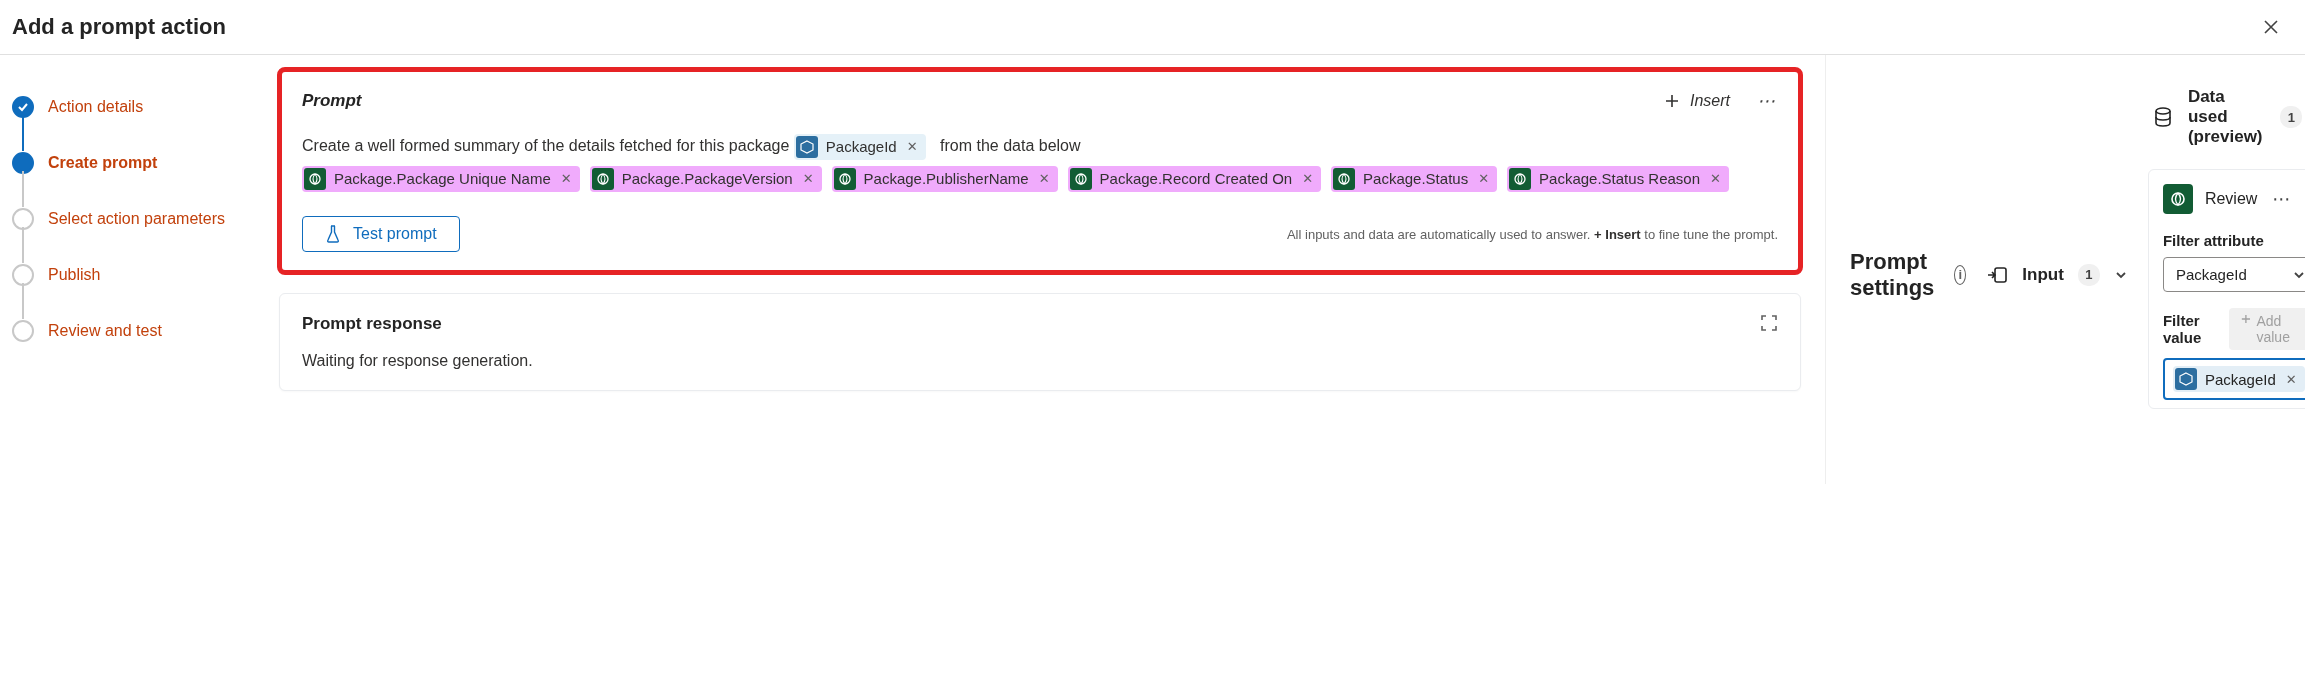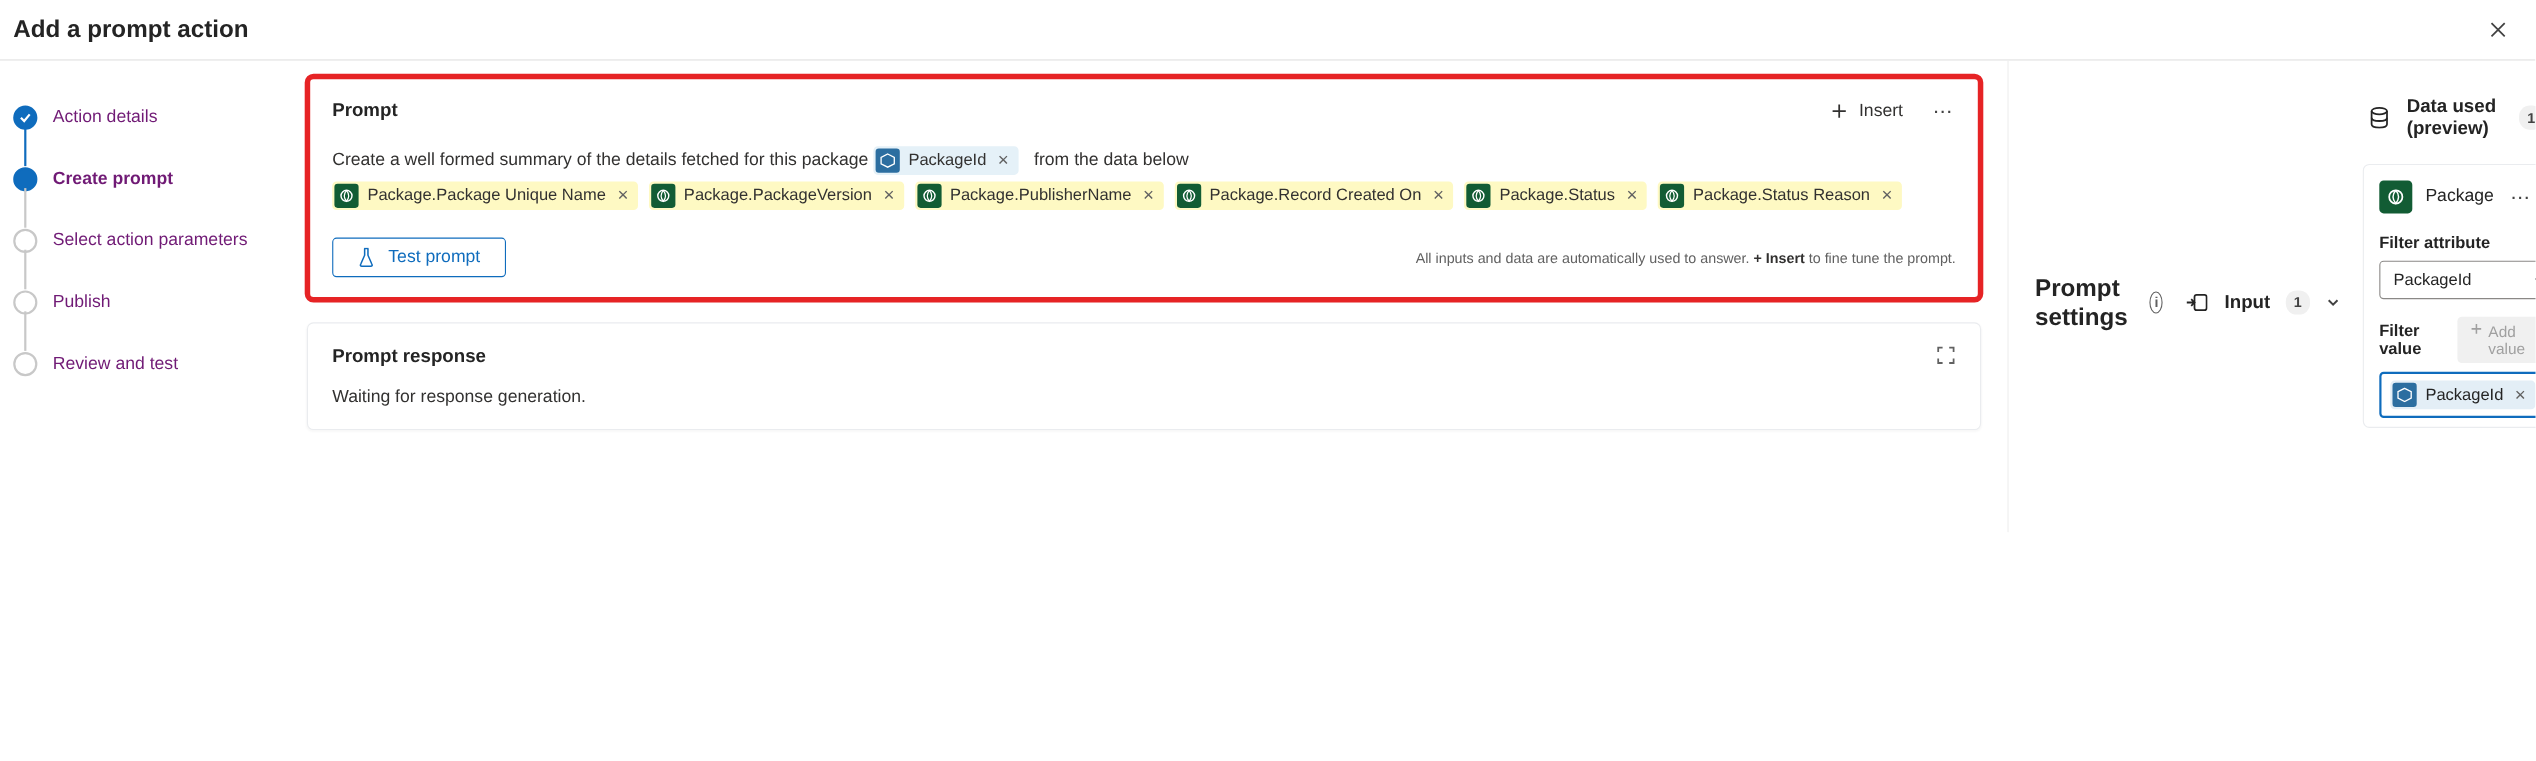--- a/index.html
+++ b/index.html
@@ -10,32 +10,32 @@
   .close-btn { width: 24px; height: 24px; display: flex; align-items: center; justify-content: center; cursor: pointer; color: #424242; }
   .main { display: flex; flex: 1; min-height: 0; }
   .stepper { width: 255px; padding: 24px 8px 8px 12px; display: flex; flex-direction: column; gap: 0; }
   .step { display: flex; align-items: center; gap: 14px; height: 56px; position: relative; cursor: pointer; }
   .step::after { content: ""; position: absolute; left: 10px; top: 36px; width: 2px; height: 36px; background: #c8c8c8; }
   .step:last-child::after { display: none; }
   .step-dot { width: 22px; height: 22px; border-radius: 50%; border: 2px solid #c8c8c8; background: #fff; flex-shrink: 0; display: flex; align-items: center; justify-content: center; }
   .step.done .step-dot { background: #0f6cbd; border-color: #0f6cbd; color: #fff; }
   .step.done::after { background: #0f6cbd; }
   .step.active .step-dot { background: #0f6cbd; border-color: #0f6cbd; }
-  .step-label { font-size: 16px; color: #701a75; }
+  .step-label { font-size: 16px; color: #c2410c; }
   .step.active .step-label { font-weight: 700; }
   .center { flex: 1; padding: 14px 24px; display: flex; flex-direction: column; gap: 20px; min-width: 0; }
   .card { background: #fff; border: 1px solid #eaecef; border-radius: 6px; padding: 20px 22px; box-shadow: 0 1px 2px rgba(0,0,0,0.03); }
   .card.hl { outline: 5px solid #e62325; outline-offset: -3px; }
-  .card-head { display: flex; align-items: flex-start; justify-content: space-between; margin-bottom: 18px; }
+  .card-head { display: flex; align-items: center; justify-content: space-between; margin-bottom: 18px; font-style: italic; }
   .card-title { font-size: 17px; font-weight: 600; }
   .head-actions { display: flex; align-items: center; gap: 24px; }
   .insert-btn { display: flex; align-items: center; gap: 10px; font-size: 16px; color: #323130; cursor: pointer; }
   .more-btn { width: 24px; text-align: center; font-size: 18px; cursor: pointer; color: #424242; }
   .prompt-body { font-size: 16px; line-height: 32px; color: #323130; }
-  .chip { display: inline-flex; align-items: center; background: #fef9c3; border-radius: 4px; padding: 2px 8px 2px 2px; margin: 2px 10px 2px 0; font-size: 15px; vertical-align: middle; line-height: 22px; }
+  .chip { display: inline-flex; align-items: center; background: #f0abfc; border-radius: 4px; padding: 2px 8px 2px 2px; margin: 2px 10px 2px 0; font-size: 15px; vertical-align: middle; line-height: 22px; }
   .chip .chip-icon { width: 22px; height: 22px; background: #125c34; border-radius: 3px; margin-right: 8px; display: inline-flex; align-items: center; justify-content: center; flex-shrink: 0; }
   .chip.var { background: #e5f1f8; }
   .chip.var .chip-icon { background: #2c6ea0; }
   .chip .chip-x { margin-left: 10px; color: #616161; cursor: pointer; font-size: 13px; line-height: 1; }
   .card-foot { display: flex; align-items: center; justify-content: space-between; margin-top: 22px; }
   .test-btn { display: inline-flex; align-items: center; gap: 12px; border: 1.5px solid #0f6cbd; color: #0f6cbd; font-size: 16px; font-weight: 500; padding: 8px 22px; border-radius: 4px; cursor: pointer; background: #fff; }
   .hint { font-size: 13px; color: #616161; }
   .hint b { font-weight: 600; color: #323130; }
   .resp-head { display: flex; align-items: flex-start; justify-content: space-between; margin-bottom: 18px; }
   .expand-icon { cursor: pointer; color: #616161; }
@@ -260,21 +260,21 @@
 
         <div class="acc-body">
           <div class="data-card">
             <div class="data-head">
               <span class="data-iconbox">
                 <svg width="18" height="18" viewBox="0 0 18 18">
                     <circle cx="9" cy="9" r="6" fill="none" stroke="#fff" stroke-width="1.6"></circle>
                     <path d="M9 3 Q4 9 9 15 Q14 9 9 3" fill="none" stroke="#fff" stroke-width="1.3"></path>
                   </svg>
               </span>
-              <span class="data-title">Package</span>
+              <span class="data-title">Review</span>
               <span class="more-btn">⋯</span>
               <span class="chev">
                 <svg width="14" height="14" viewBox="0 0 14 14">
                     <path d="M3 9 L7 5 L11 9" fill="none" stroke="#424242" stroke-width="1.8"></path>
                   </svg>
               </span>
             </div>
 
             <span class="field-label">Filter attribute</span>
             <div class="select">

